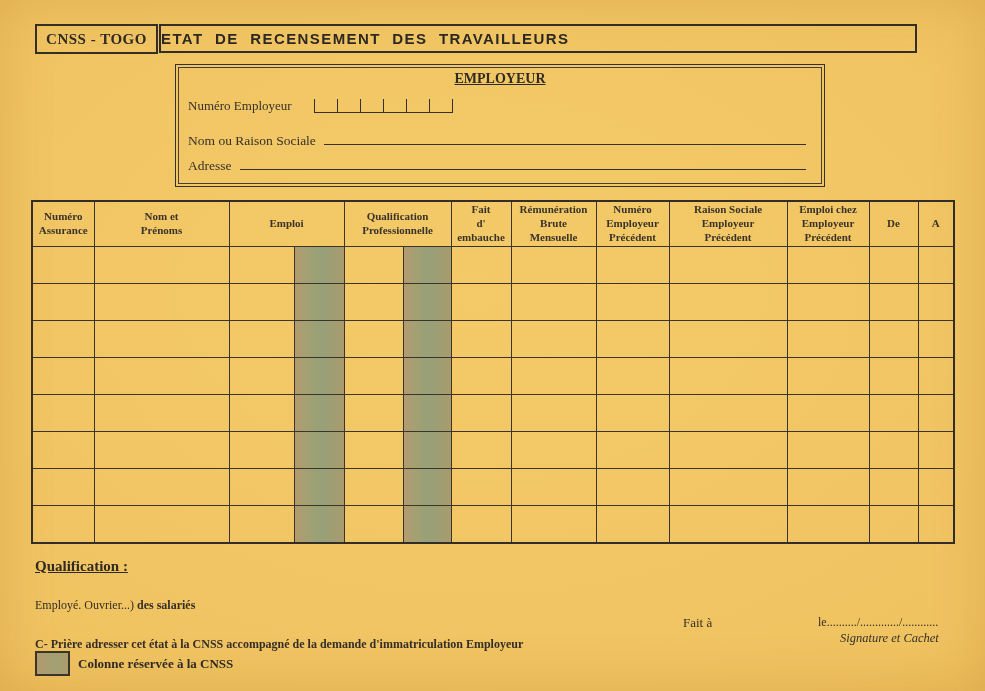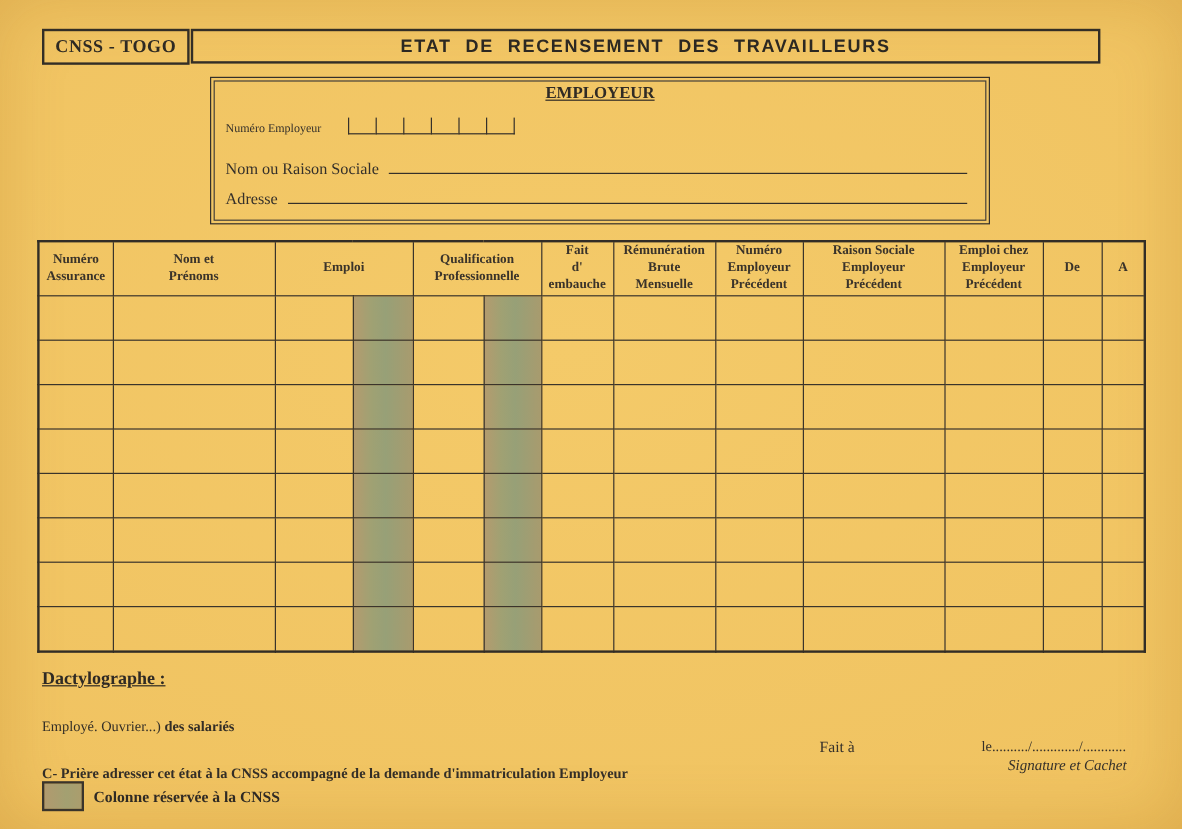--- a/index.html
+++ b/index.html
@@ -17,36 +17,36 @@
   
   .org-box{
     position:absolute;left:35px;top:24px;width:119px;height:26px;
     border:2px solid #332e26;
     display:flex;align-items:center;justify-content:center;
     font-weight:bold;font-size:15px;letter-spacing:.5px;color:#2e2a23;
   }
   .title-box{
     position:absolute;left:159px;top:24px;width:754px;height:25px;
     border:2px solid #332e26;
-    display:flex;align-items:center;justify-content:center;
+    display:flex;align-items:center;
     font-family:"Liberation Sans", sans-serif;
     font-weight:bold;font-size:15px;letter-spacing:1.4px;word-spacing:6px;
     color:#2c2822;
   }
   
   .employer-box{
     position:absolute;left:175px;top:64px;width:648px;height:121px;
     border:1.5px solid #35302a;
   }
   .employer-inner{position:absolute;inset:2px;border:1px solid #45403a;pointer-events:none;}
   .employer-title{
     position:absolute;top:6px;left:0;right:0;text-align:center;
     font-weight:bold;font-size:14px;text-decoration:underline;color:#302b25;
   }
-  .numero-row{position:absolute;left:12px;top:33px;display:flex;align-items:flex-end;font-size:10px;}
+  .numero-row{position:absolute;left:12px;top:33px;display:flex;align-items:flex-end;font-size:13px;}
   .comb{display:flex;margin-left:22px;margin-bottom:1px;}
   .comb-cell{width:22px;height:13px;border-left:1.8px solid #35302a;border-bottom:1.8px solid #35302a;}
   .comb-cell:last-child{border-right:1.8px solid #35302a;}
   .write-row{position:absolute;left:12px;right:16px;display:flex;align-items:baseline;font-size:13.5px;}
   .write-row .lbl{white-space:nowrap;}
   .fill-line{flex:1;border-bottom:1.5px solid #35302a;margin:0 2px 3px 8px;height:1px;}
   
   table.workers{
     position:absolute;left:31px;top:200px;width:922px;
     border-collapse:collapse;table-layout:fixed;
@@ -304,21 +304,21 @@
           <td></td>
           <td></td>
           <td></td>
           <td></td>
           <td></td>
           <td></td>
       </tr>
     </tbody>
   </table>
 
-  <div class="instr-title"><u>Dactylographe :</u></div>
+  <div class="instr-title"><u>Qualification :</u></div>
 
   <div class="instr-line line-a2">
     <span>Employé. Ouvrier...) </span><span class="b">des salariés</span>
   </div>
   <div class="instr-line line-c">C- Prière adresser cet état à la CNSS accompagné de la demande d'immatriculation Employeur</div>
 
   <div class="fait-a">Fait à</div>
   <div class="date-line">le........../............./............</div>
   <div class="signature">Signature et Cachet</div>
 

